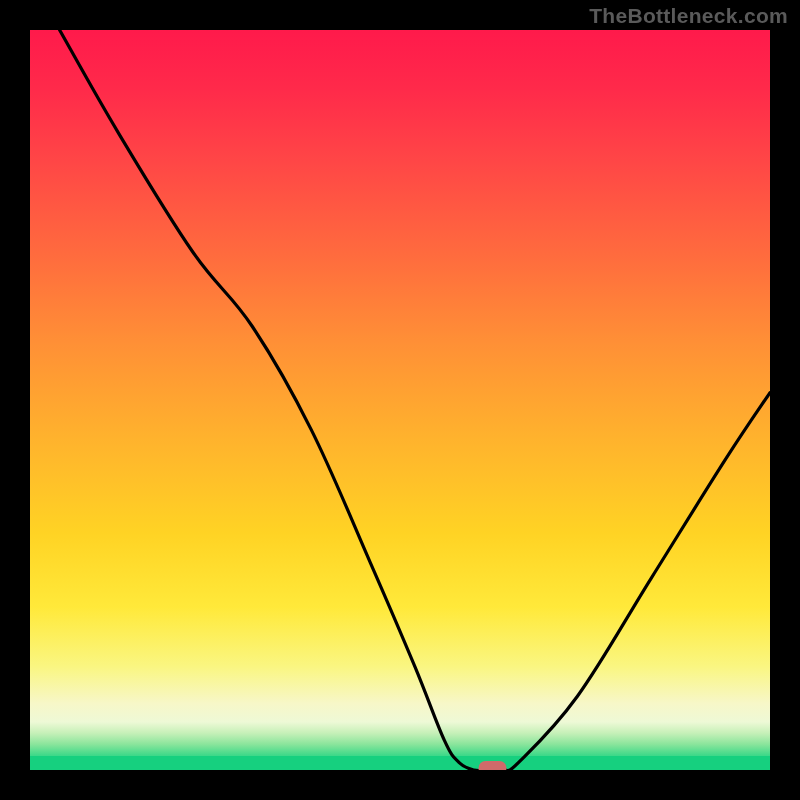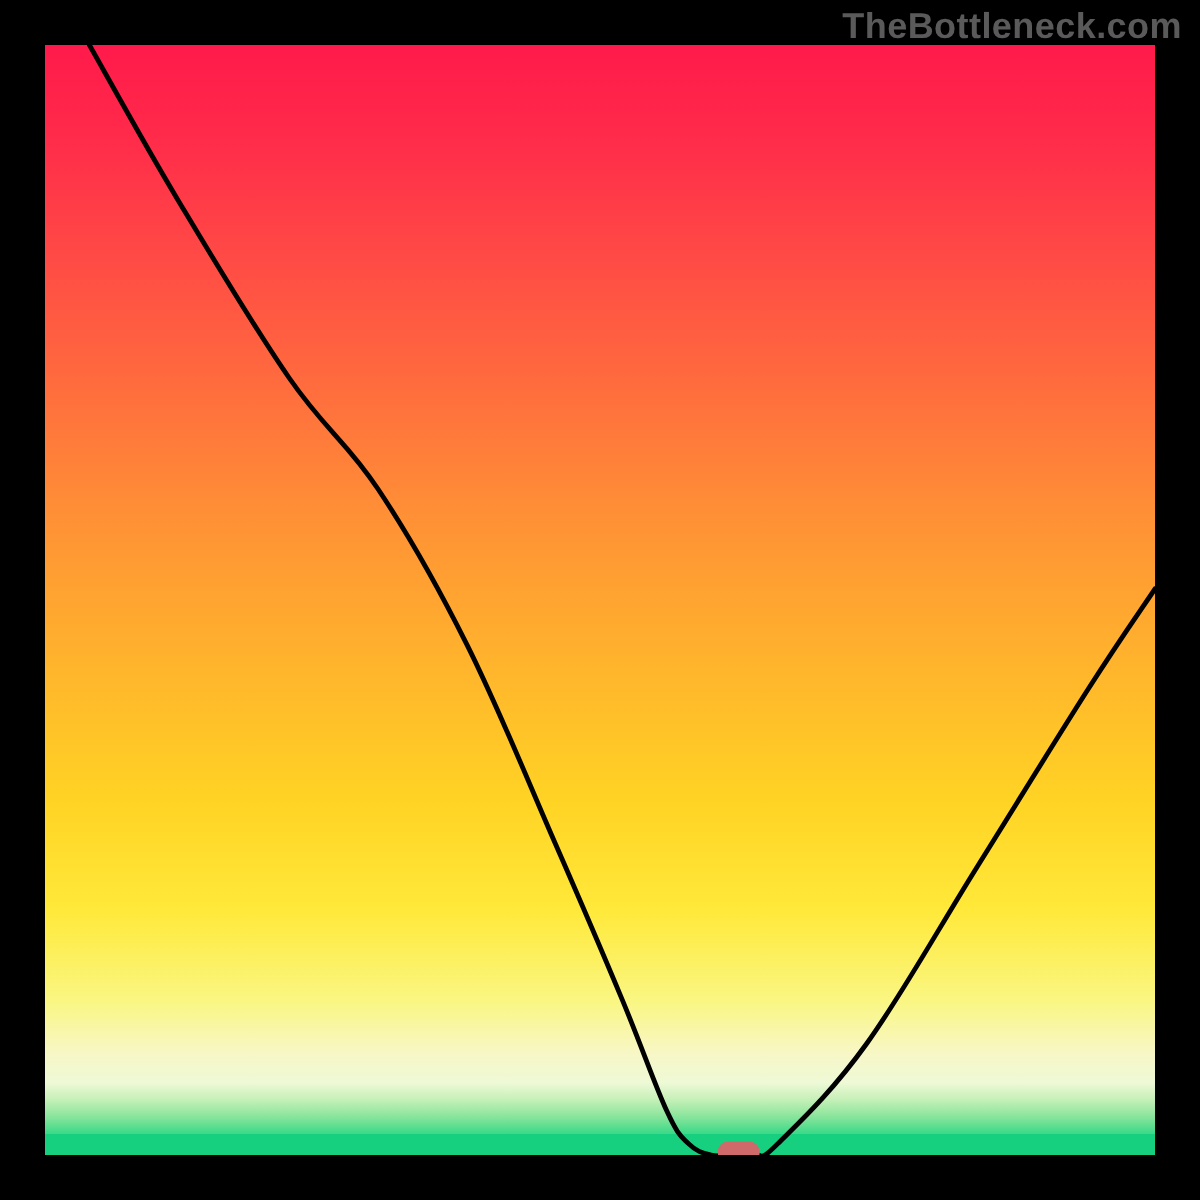--- a/index.html
+++ b/index.html
@@ -15,21 +15,21 @@
     position: relative;
     width: 800px;
     height: 800px;
     background: #000;
   }
   .watermark {
     position: absolute;
     top: 4px;
     right: 12px;
     color: #5a5a5a;
-    font-size: 24px;
+    font-size: 21px;
     font-weight: 600;
     letter-spacing: 0.3px;
     z-index: 30;
   }
   
   .plot {
     position: absolute;
     left: 30px;
     top: 30px;
     width: 740px;

